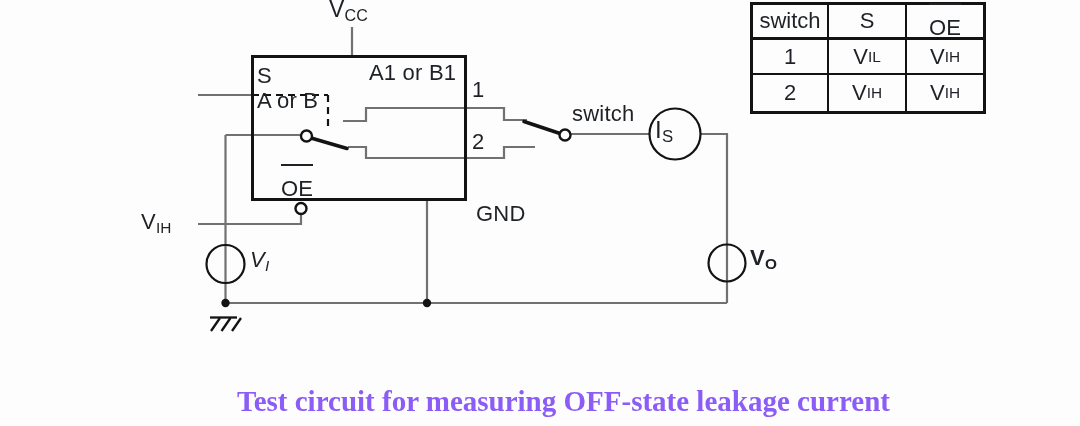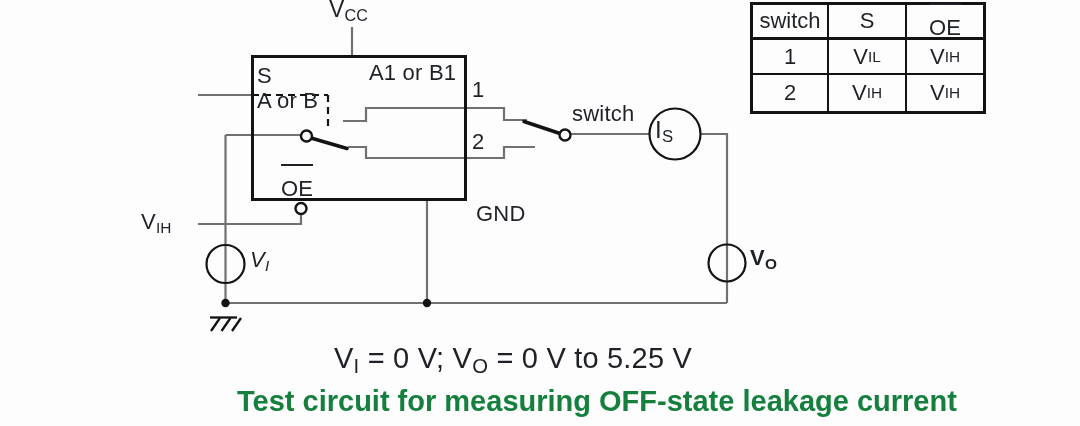--- a/index.html
+++ b/index.html
@@ -10,21 +10,21 @@
   #schematic-svg { position:absolute; left:0; top:0; }
   .lbl {
     position:absolute; font-size:22px; line-height:1; white-space:nowrap;
     color:#1e2126; letter-spacing:0.2px;
   }
   .lbl sub { font-size:0.70em; vertical-align:-0.26em; line-height:0; }
   .ovl { display:inline-block; border-top:2.2px solid currentColor; padding-top:12px; line-height:1; }
   .formula { font-size:29px; }
   .caption {
     position:absolute; left:237px; top:386px; font-size:29px; font-weight:bold;
-    line-height:1.05; color:#15803d; white-space:nowrap;
+    line-height:1.05; color:#8b5cf6; white-space:nowrap;font-family:Liberation Serif, serif;
   }
   
   .ttable {
     position:absolute; left:750px; top:2px;
     display:grid; grid-template-columns:76px 78px 76px; grid-template-rows:35px 35px 36px;
     border:3px solid #131313; background:#fdfdfd;
   }
   .tcell {
     display:flex; align-items:center; justify-content:center;
     font-size:22px; line-height:1; color:#1e2126;
@@ -132,17 +132,16 @@
     <div class="tcell lastrow">
         <span>V</span>
         <sub>IH</sub>
       </div>
     <div class="tcell lastrow lastcol">
         <span>V</span>
         <sub>IH</sub>
       </div>
   </div>
 
-  <div class="lbl formula" style="left:334px; top:344px;"><span>V</span><sub>I</sub><span> = 0 V; V</span><sub>O</sub><span> = 0 V to 5.25 V</span></div>
 
   <div class="caption">Test circuit for measuring OFF-state leakage current</div>
 
 </div>
 
 </body></html>

